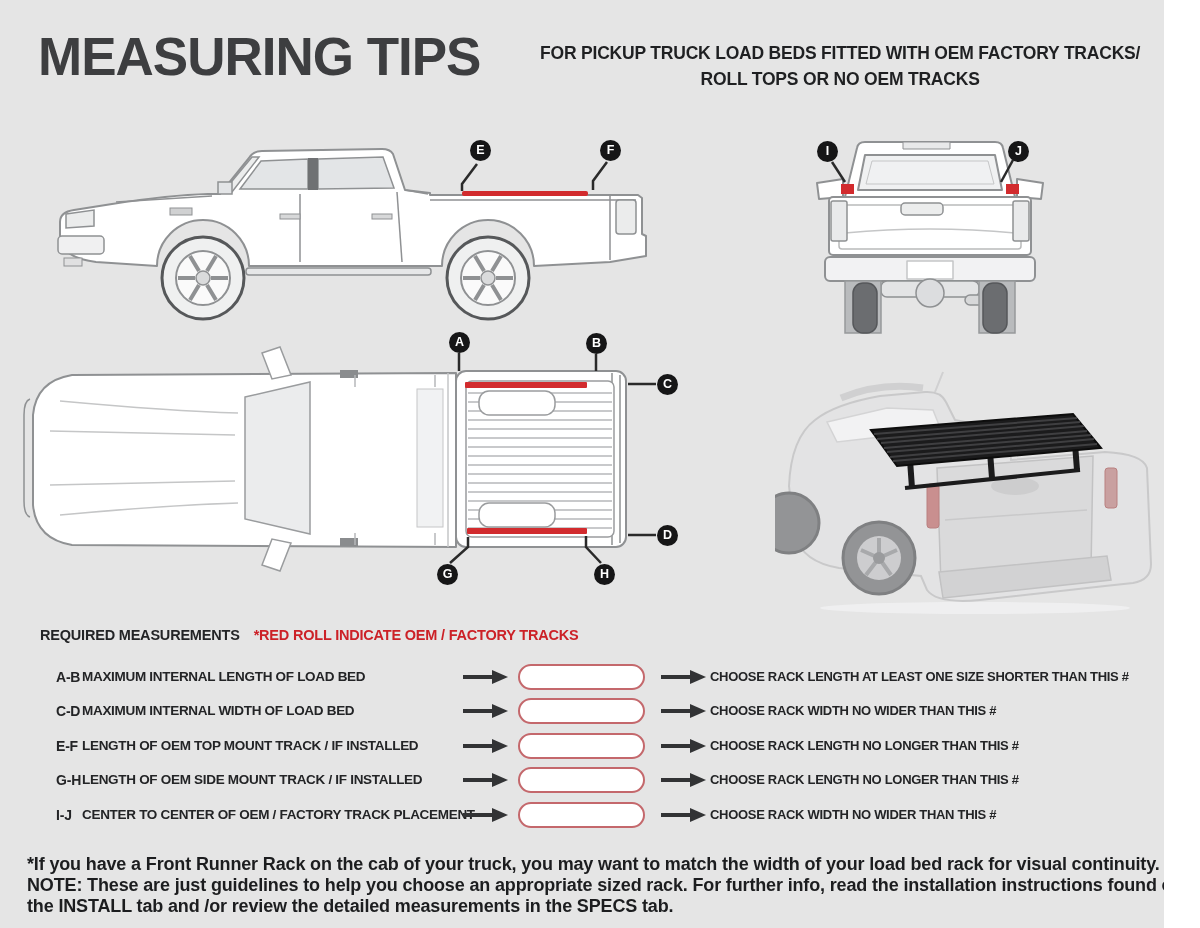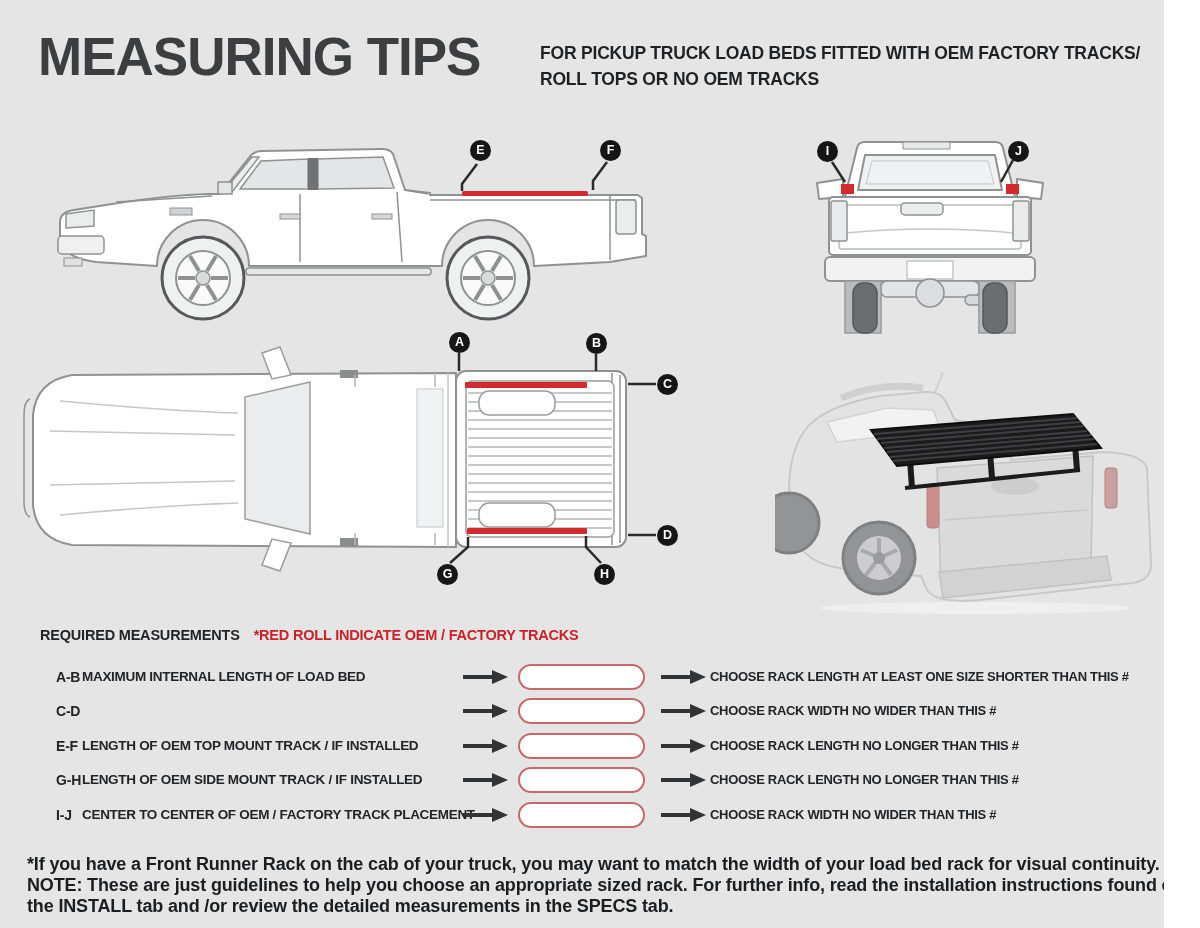--- a/index.html
+++ b/index.html
@@ -7,21 +7,21 @@
     --pill-red:#c4686c; --line-gray:#8f9193; --arrow:#323335;
   }
   *{margin:0;padding:0;box-sizing:border-box;}
   html,body{background:#ffffff;}
   body{font-family:"Liberation Sans","DejaVu Sans",sans-serif;color:var(--ink);}
   .page{position:relative;width:1164px;height:928px;background:#e5e5e5;overflow:hidden;}
 
   .title{position:absolute;left:38px;top:26px;font-size:53px;font-weight:800;
          letter-spacing:-1px;color:var(--title-gray);white-space:nowrap;}
   .subtitle{position:absolute;left:540px;top:40px;font-size:17.5px;font-weight:700;
-            line-height:26px;letter-spacing:-0.2px;color:#1f2022;}
+            line-height:26px;letter-spacing:-0.2px;color:#1f2022;text-align:center;}
 
   svg.diagram{position:absolute;}
   .badge{position:absolute;width:21px;height:21px;border-radius:50%;background:#161617;
          color:#fff;font-size:12.5px;font-weight:700;text-align:center;line-height:21px;}
 
   .m-heading{position:absolute;left:40px;top:627px;font-size:14.5px;font-weight:700;
              letter-spacing:-0.2px;white-space:nowrap;}
   .m-heading .note{color:var(--accent-red);margin-left:14px;}
 
   .rows{position:absolute;left:0;top:660px;width:1200px;height:170px;}
@@ -219,20 +219,21 @@
         </svg>
       <span class="pill"></span>
       <svg class="arrow-icon arrow-2" viewBox="0 0 46 14">
           <line x1="1" y1="7" x2="32" y2="7" stroke="#323335" stroke-width="4"></line>
           <polygon points="30,0 46,7 30,14" fill="#323335"></polygon>
         </svg>
       <span class="m-guid">CHOOSE RACK LENGTH AT LEAST ONE SIZE SHORTER THAN THIS #</span>
     </div>
     <div class="m-row" style="top:37px">
       <span class="m-code">C-D</span>
+      <span class="m-desc">MAXIMUM INTERNAL WIDTH OF LOAD BED</span>
       <svg class="arrow-icon arrow-1" viewBox="0 0 46 14">
           <line x1="1" y1="7" x2="32" y2="7" stroke="#323335" stroke-width="4"></line>
           <polygon points="30,0 46,7 30,14" fill="#323335"></polygon>
         </svg>
       <span class="pill"></span>
       <svg class="arrow-icon arrow-2" viewBox="0 0 46 14">
           <line x1="1" y1="7" x2="32" y2="7" stroke="#323335" stroke-width="4"></line>
           <polygon points="30,0 46,7 30,14" fill="#323335"></polygon>
         </svg>
       <span class="m-guid">CHOOSE RACK WIDTH NO WIDER THAN THIS #</span>

